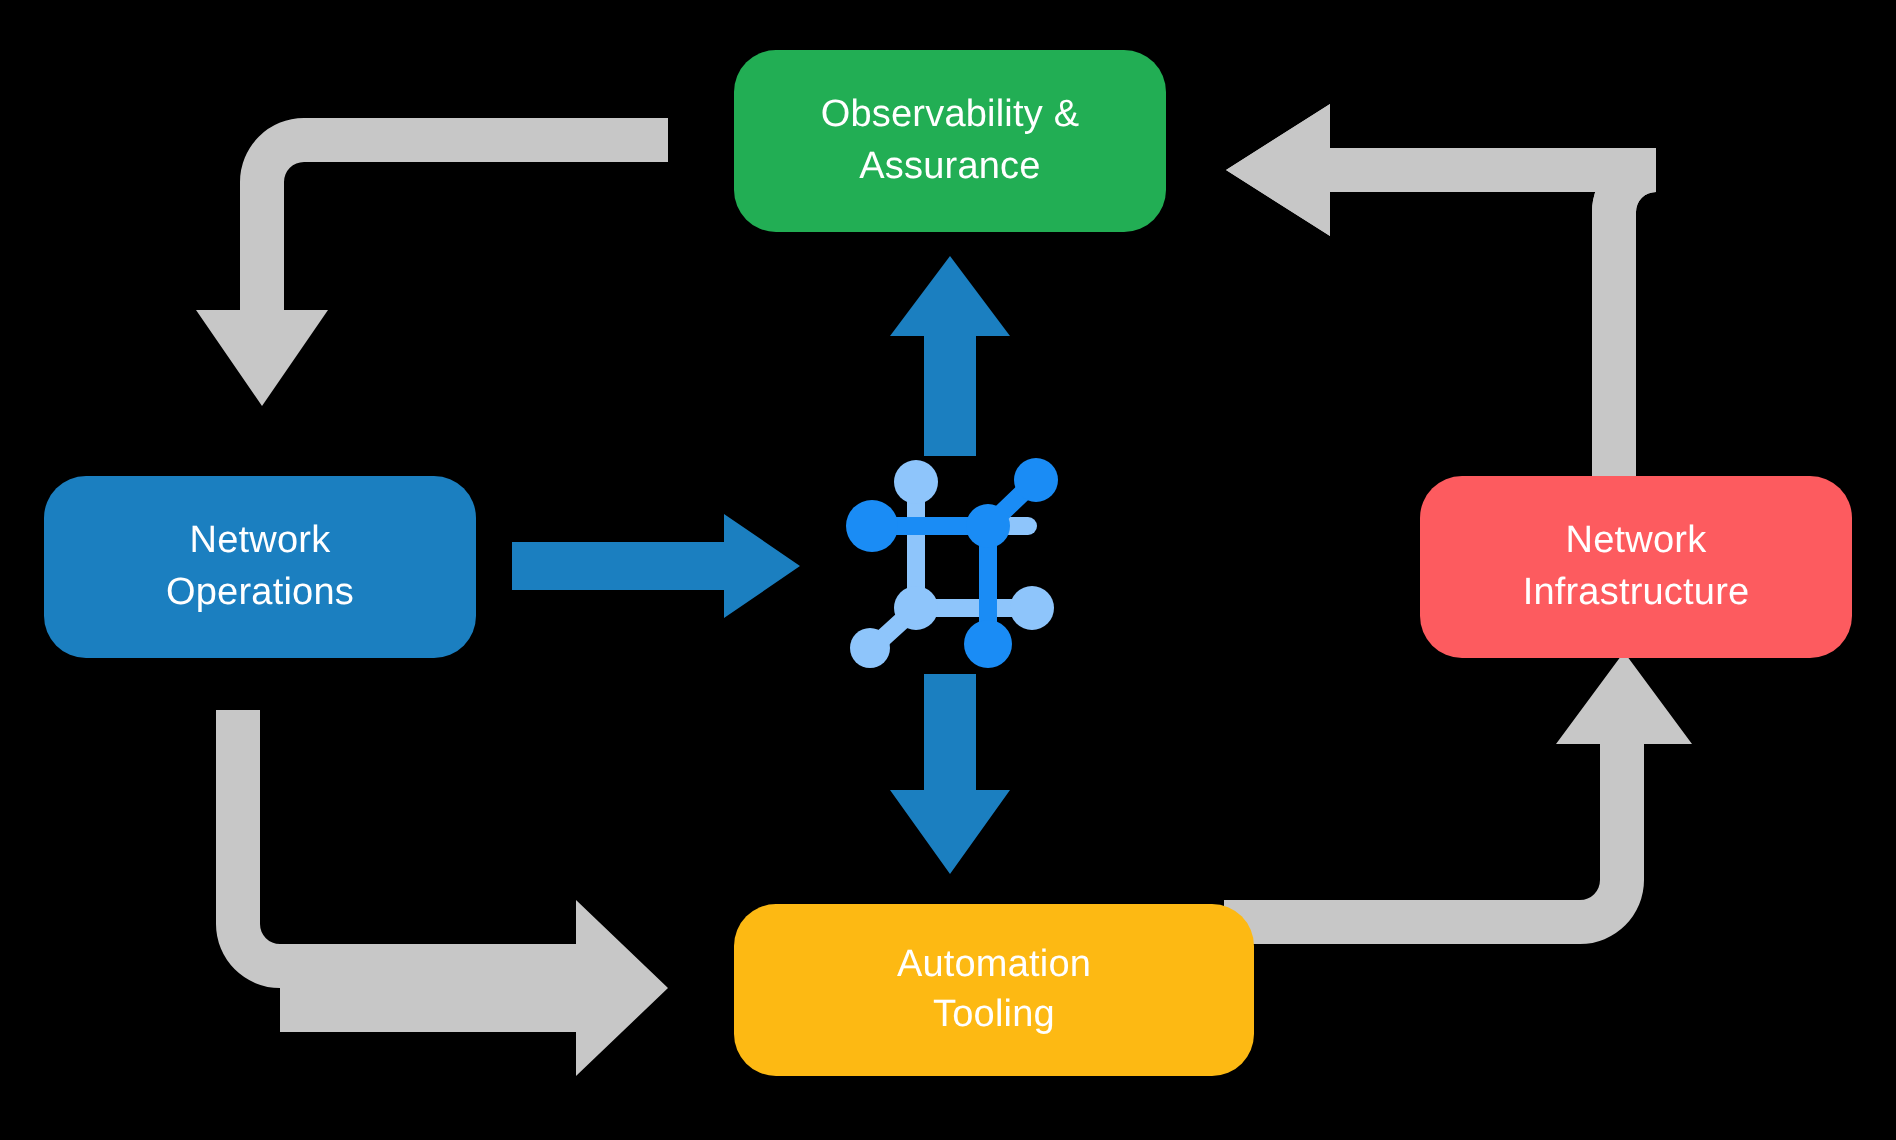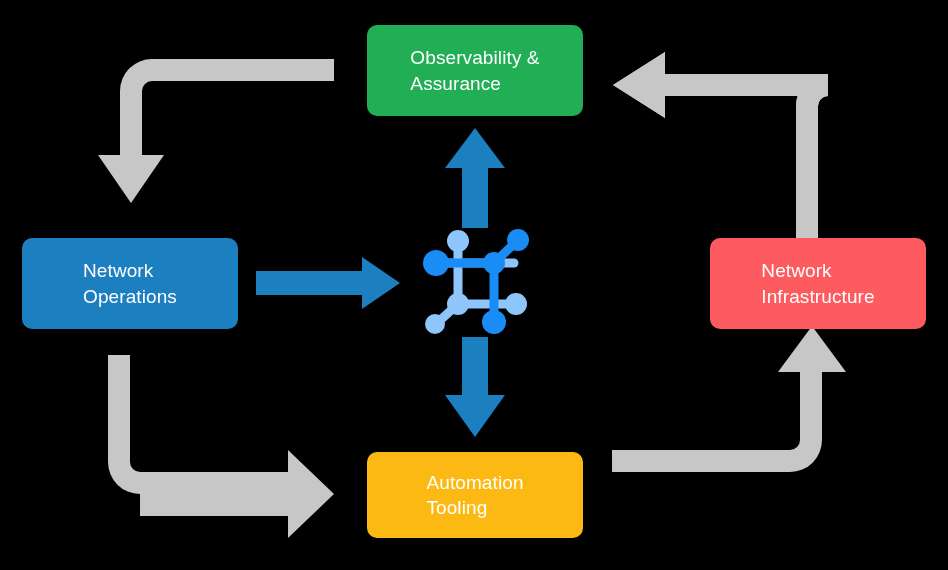--- a/index.html
+++ b/index.html
@@ -11,37 +11,38 @@
   #stage {
     position: relative;
     width: 948px;
     height: 570px;
     background: #000000;
     overflow: hidden;
     font-family: "Liberation Sans", sans-serif;
   }
   .node-box {
     position: absolute;
-    border-radius: 10px;
+    border-radius: 21px;
     display: flex;
     align-items: center;
     justify-content: center;
+    text-align: center;
     color: #ffffff;
     font-size: 19px;
     line-height: 1.33;
     font-weight: 400;
     letter-spacing: 0.1px;
     box-sizing: border-box;
     padding: 4px 10px;
     white-space: pre-line;
   }
   #box-observability { left: 367px; top: 25px;  width: 216px; height: 91px; }
   #box-operations    { left: 22px;  top: 238px; width: 216px; height: 91px; }
   #box-infrastructure{ left: 710px; top: 238px; width: 216px; height: 91px; }
-  #box-automation    { left: 367px; top: 452px; width: 216px; height: 86px; }
+  #box-automation    { left: 367px; top: 452px; width: 260px; height: 86px; }
 
   .svg-layer {
     position: absolute;
     left: 0; top: 0;
     width: 948px;
     height: 570px;
     pointer-events: none;
   }
   .center-icon {
     position: absolute;

